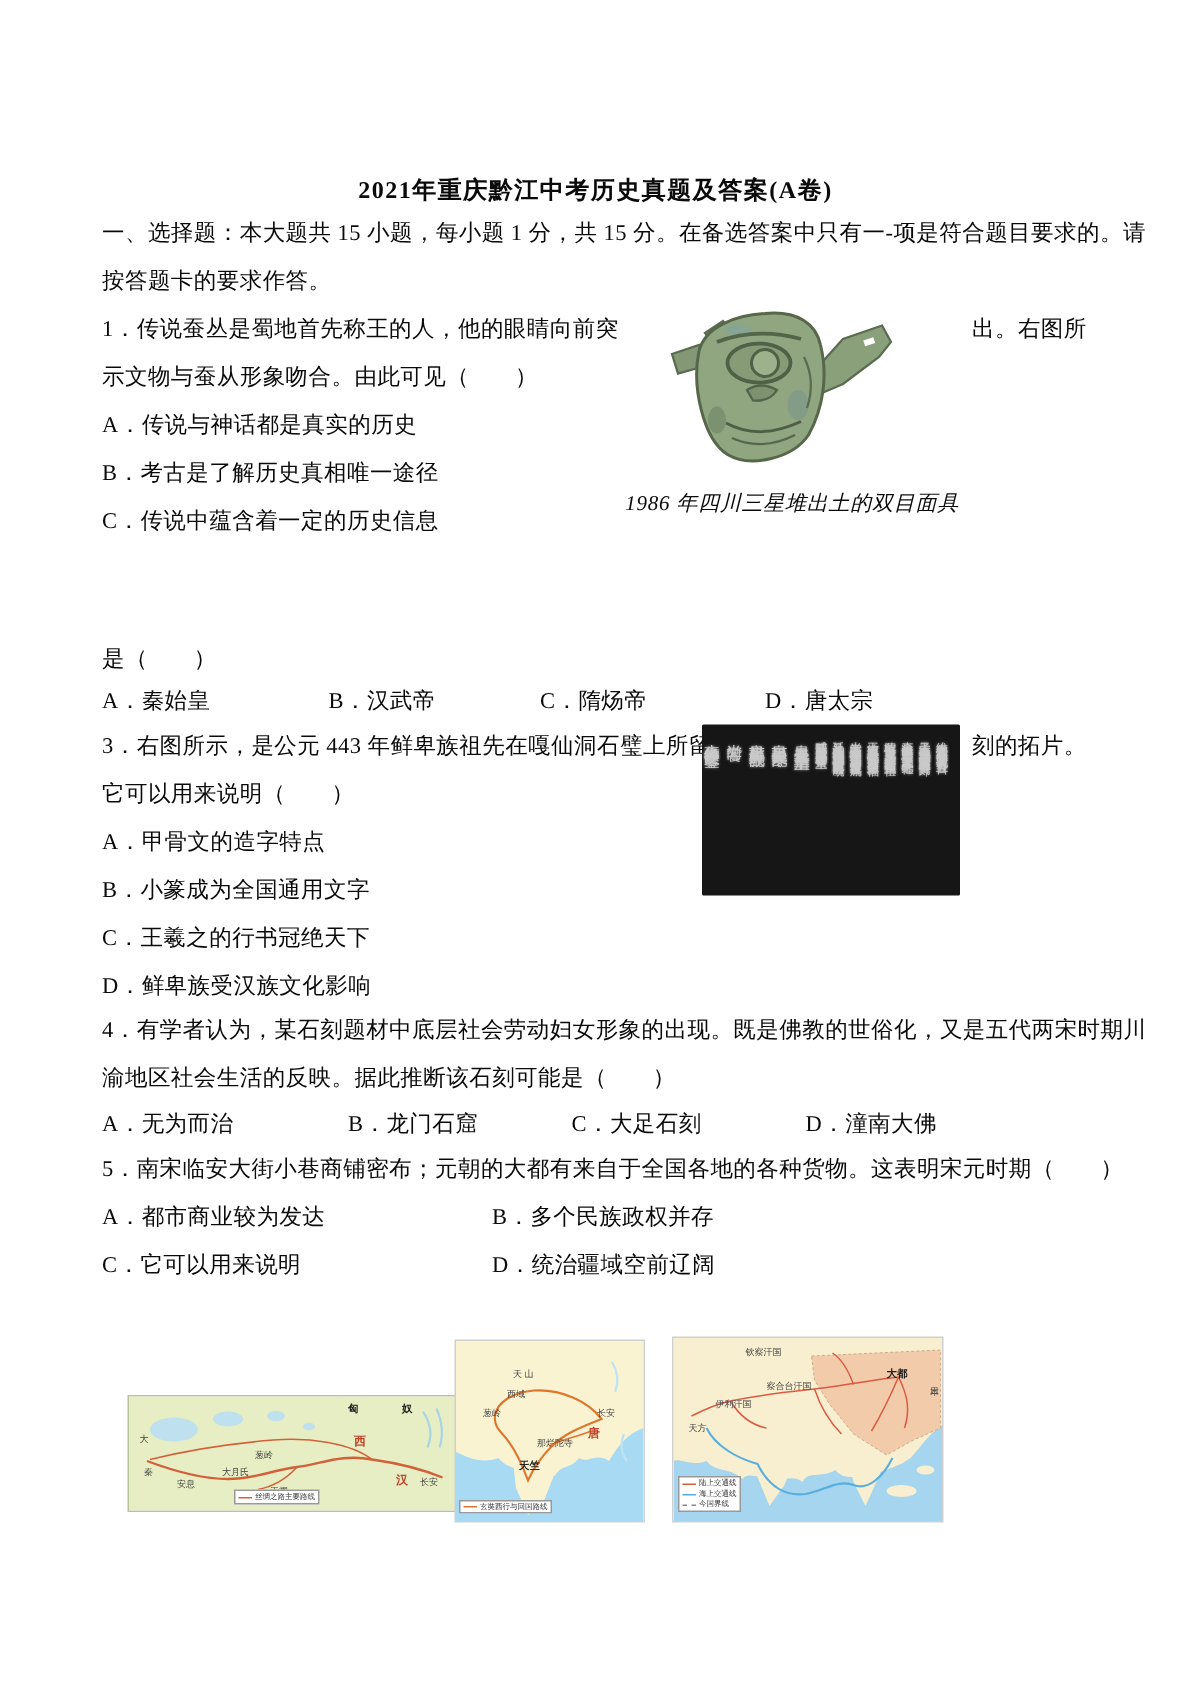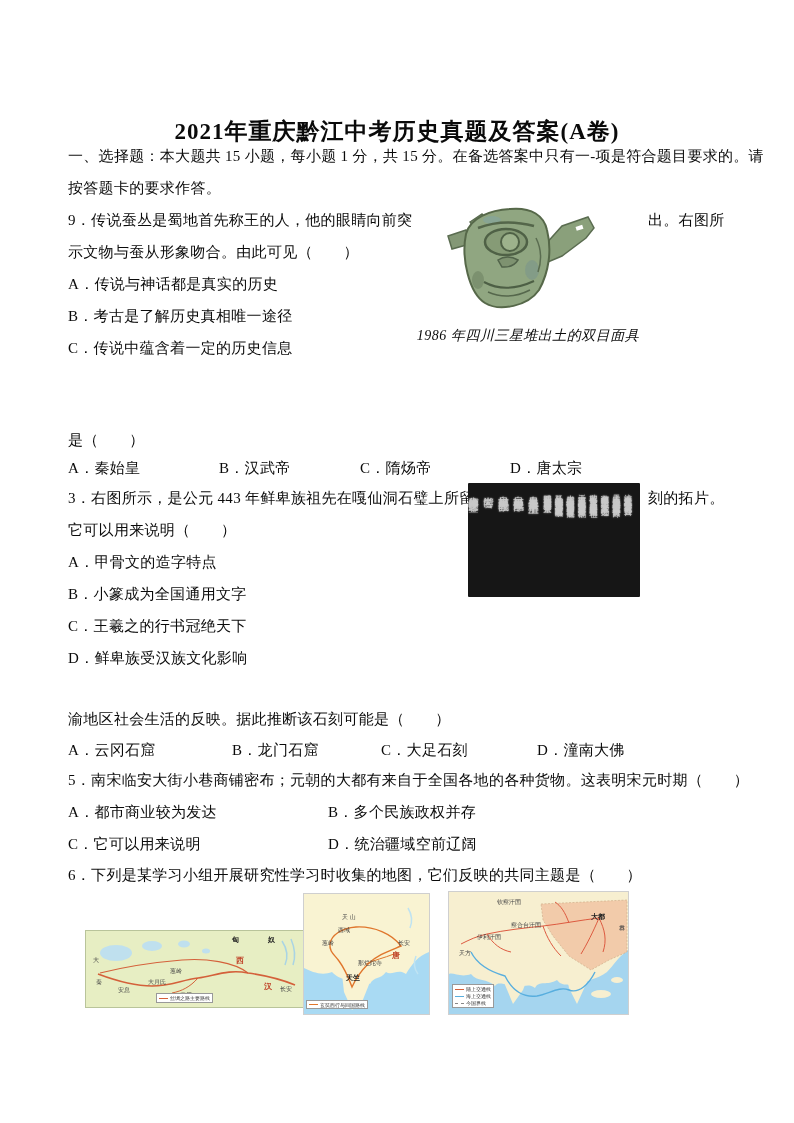--- a/index.html
+++ b/index.html
@@ -1,19 +1,19 @@
 <!DOCTYPE html>
 <html><head>
 <meta charset="utf-8">
 <style>
   html,body{margin:0;padding:0;background:#e8e8e8;}
   .page{position:relative;width:794px;height:1123px;background:#ffffff;margin:0 auto;
         font-family:"Liberation Serif","DejaVu Serif",serif;color:#0a0a0a;overflow:hidden;}
   .title{position:absolute;left:0;top:100px;width:100%;text-align:center;
-         font-size:23px;font-weight:700;letter-spacing:1px;line-height:34px;}
+         font-size:16px;font-weight:700;letter-spacing:1px;line-height:34px;}
   .line{position:absolute;font-size:15px;line-height:19px;white-space:nowrap;letter-spacing:.3px;}
   .cap{position:absolute;left:402px;top:327px;width:252px;text-align:center;
        font-size:14px;font-style:italic;white-space:nowrap;letter-spacing:.5px;}
   
   .mask{position:absolute;left:440px;top:202px;width:158px;height:112px;}
   
   .rubbing{position:absolute;left:468px;top:483px;width:172px;height:114px;background:#161616;
            overflow:hidden;padding:5px 7px;box-sizing:border-box;border-radius:1px;}
   .rub-cols{width:100%;height:100%;writing-mode:vertical-rl;font-size:8px;line-height:11.5px;
             color:#e3e3e3;letter-spacing:1px;opacity:.88;text-shadow:0 0 2px rgba(255,255,255,.65);
@@ -43,21 +43,21 @@
 </head>
 <body>
 
 <div class="page">
 
   <h1 class="title">2021年重庆黔江中考历史真题及答案(A卷)</h1>
 
   <div class="line" style="left:68px;top:147px">一、选择题：本大题共 15 小题，每小题 1 分，共 15 分。在备选答案中只有一-项是符合题目要求的。请</div>
   <div class="line" style="left:68px;top:179px">按答题卡的要求作答。</div>
 
-  <div class="line" style="left:68px;top:211px">9．传说蚕丛是蜀地首先称王的人，他的眼睛向前突</div>
+  <div class="line" style="left:68px;top:211px">1．传说蚕丛是蜀地首先称王的人，他的眼睛向前突</div>
   <div class="line" style="left:648px;top:211px">出。右图所</div>
   <div class="line" style="left:68px;top:243px">示文物与蚕从形象吻合。由此可见（　　）</div>
   <div class="line" style="left:68px;top:275px">A．传说与神话都是真实的历史</div>
   <div class="line" style="left:68px;top:307px">B．考古是了解历史真相唯一途径</div>
   <div class="line" style="left:68px;top:339px">C．传说中蕴含着一定的历史信息</div>
 
   <div class="mask">
     <svg viewBox="0 0 158 112">
       <path d="M104,44 L122,24 L148,15 L154,26 L146,36 L122,54 L108,60 Z" fill="#8aa07b" stroke="#5a6c50" stroke-width="1.5"></path>
       <rect x="136" y="24" width="7" height="4" fill="#ffffff" transform="rotate(-18 139 26)"></rect>
@@ -103,33 +103,33 @@
       <span class="rub-col">延及沖人闡揚玄風增構崇堂剋翦凶醜</span>
       <span class="rub-col">威暨四荒幽人忘遐稽首來王</span>
       <span class="rub-col big">皇皇帝天皇皇后土</span>
       <span class="rub-col big">皇祖先可寒配</span>
       <span class="rub-col big">皇妣先可敦配</span>
       <span class="rub-col big">尚饗</span>
       <span class="rub-col big">東作帥使念鑿</span>
     </div>
   </div>
 
+  <div class="line" style="left:68px;top:678px">4．有学者认为，某石刻题材中底层社会劳动妇女形象的出现。既是佛教的世俗化，又是五代两宋时期川</div>
   <div class="line" style="left:68px;top:710px">渝地区社会生活的反映。据此推断该石刻可能是（　　）</div>
-  <div class="line" style="left:68px;top:741px">A．云冈石窟</div>
+  <div class="line" style="left:68px;top:741px">A．无为而治</div>
   <div class="line" style="left:232px;top:741px">B．龙门石窟</div>
   <div class="line" style="left:381px;top:741px">C．大足石刻</div>
   <div class="line" style="left:537px;top:741px">D．潼南大佛</div>
 
   <div class="line" style="left:68px;top:771px">5．南宋临安大街小巷商铺密布；元朝的大都有来自于全国各地的各种货物。这表明宋元时期（　　）</div>
   <div class="line" style="left:68px;top:803px">A．都市商业较为发达</div>
   <div class="line" style="left:328px;top:803px">B．多个民族政权并存</div>
   <div class="line" style="left:68px;top:835px">C．它可以用来说明</div>
   <div class="line" style="left:328px;top:835px">D．统治疆域空前辽阔</div>
 
-  <div class="line" style="left:68px;top:866px">6．下列是某学习小组开展研究性学习时收集的地图，它们反映的共同主题是（　　）</div>
 
   <div class="map" style="left:85px;top:930px;width:222px;height:76px;border:1px solid #b9c49a">
     <svg viewBox="0 0 222 76" preserveAspectRatio="none">
       <rect width="222" height="76" fill="#e7eec3"></rect>
       <ellipse cx="30" cy="22" rx="16" ry="8" fill="#bfe0ee"></ellipse>
       <ellipse cx="66" cy="15" rx="10" ry="5" fill="#bfe0ee"></ellipse>
       <ellipse cx="98" cy="13" rx="6" ry="3.5" fill="#bfe0ee"></ellipse>
       <ellipse cx="120" cy="20" rx="4" ry="2.5" fill="#bfe0ee"></ellipse>
       <path d="M196,10 q8,12 3,24 M205,8 q6,14 2,26" stroke="#a9d4e4" stroke-width="1.5" fill="none"></path>
       <path d="M209,54 C192,47 176,44 162,42 C142,38 128,45 112,47 C96,49 84,55 66,55 C48,55 28,49 12,43" stroke="#d4603a" stroke-width="1.6" fill="none"></path>

